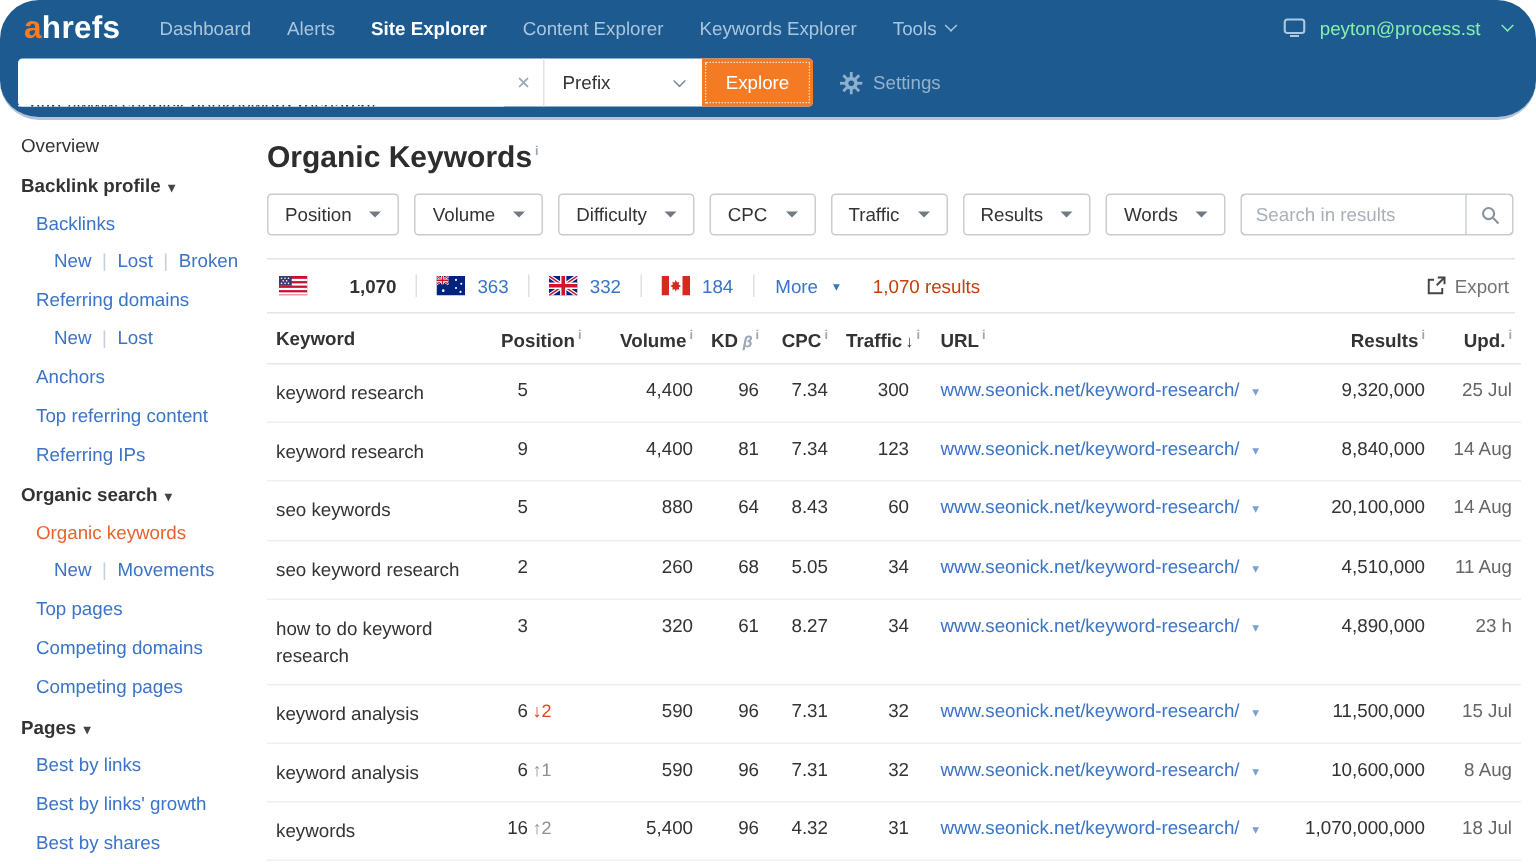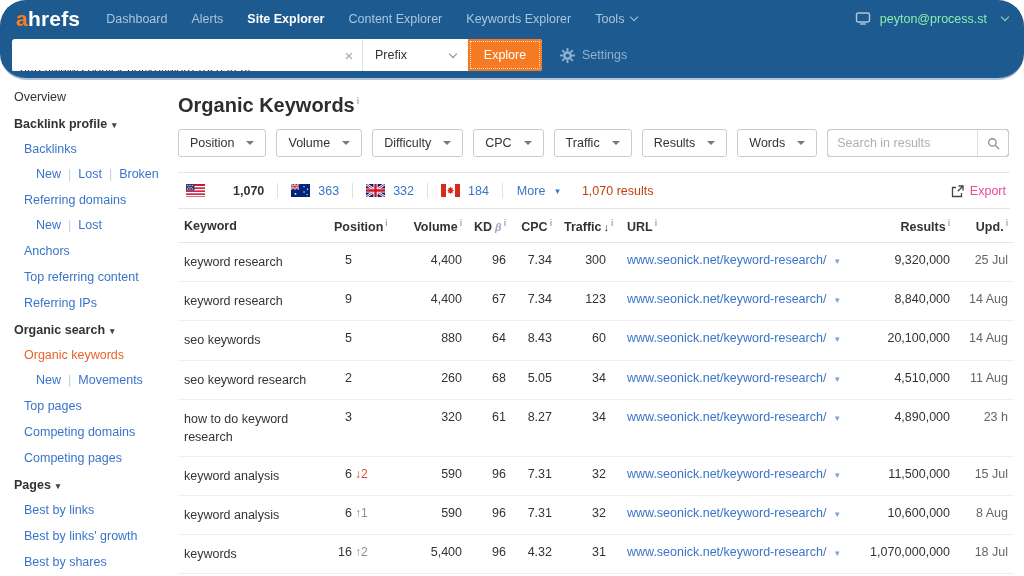--- a/index.html
+++ b/index.html
@@ -74,21 +74,21 @@
   .flagsbar { display:flex; align-items:center; height:37px; border-top:1px solid #e4e4e4;
               border-bottom:1px solid #e4e4e4; font-size:12.5px; padding-left:4px; }
   .ctab { display:flex; align-items:center; gap:8px; padding:0 13px; cursor:pointer;
           color:#3a74c9; text-decoration:none; }
   .ctab:first-of-type { padding-left:4px;gap:28px; }
   .ctab.active { color:#333; font-weight:bold; }
   .vsep { width:1px; height:15px; background:#e0e0e0; }
   .morelink { color:#3a74c9; display:flex; align-items:center; gap:5px; padding:0 14px;
               cursor:pointer; text-decoration:none; }
   .results-summary { color:#c2410c; margin-left:8px; }
-  .export { margin-left:auto; display:flex; align-items:flex-end; gap:6px; color:#ec4899;
+  .export { margin-left:auto; display:flex; align-items:flex-start; gap:6px; color:#737373;
             padding:0 4px; cursor:pointer; text-decoration:none; }
 
   table { width:100%; border-collapse:collapse; font-size:12.5px; table-layout:fixed; }
   th { font-weight:bold; color:#333; text-align:right; padding:9px 6px 8px; white-space:nowrap;
        border-bottom:1px solid #e6e6e6; cursor:pointer; }
   th.left { text-align:left; }
   td { padding:10px 6px; border-bottom:1px solid #efefef; vertical-align:top; text-align:right;
        color:#333; }
   td.left { text-align:left; }
   .c-kw  { width:150px; }
@@ -365,21 +365,21 @@
             <a class="urllink"><span>www.seonick.net/keyword-research/</span> <span class="caret-txt">▾</span></a>
           </td>
           <td class="c-res">9,320,000</td>
           <td class="c-upd">25 Jul</td>
         </tr>
 
         <tr>
           <td class="c-kw left">keyword research</td>
           <td class="c-pos"><span class="posnum">9</span><span class="chg"></span></td>
           <td class="c-vol">4,400</td>
-          <td class="c-kd">67</td>
+          <td class="c-kd">81</td>
           <td class="c-cpc">7.34</td>
           <td class="c-tr">123</td>
           <td class="c-url left">
             <a class="urllink"><span>www.seonick.net/keyword-research/</span> <span class="caret-txt">▾</span></a>
           </td>
           <td class="c-res">8,840,000</td>
           <td class="c-upd">14 Aug</td>
         </tr>
 
         <tr>

